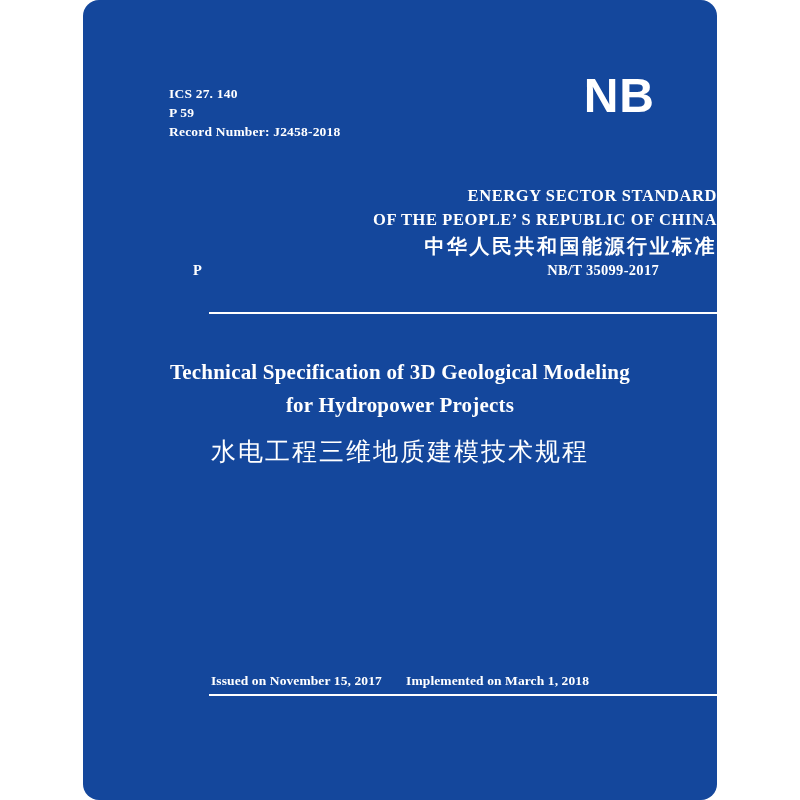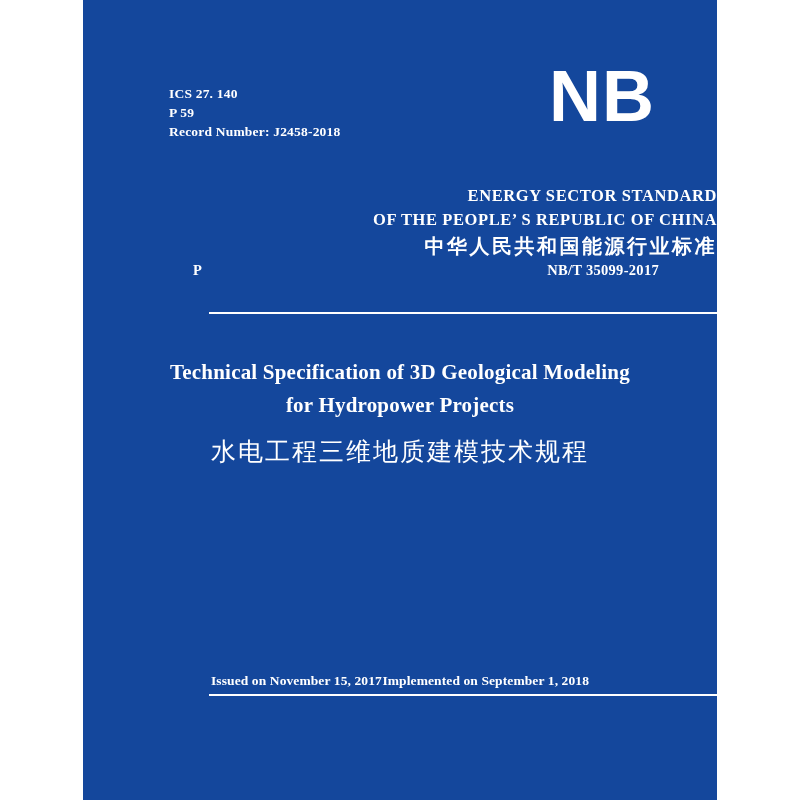--- a/index.html
+++ b/index.html
@@ -21,20 +21,21 @@
   }
   .cover {
     position: absolute;
     left: 83px;
     top: 0px;
     width: 634px;
     height: 800px;
     background: #14479c;
     color: #ffffff;
     box-sizing: border-box;
+    border-radius: 16px;
   }
 
   
   .meta {
     position: absolute;
     left: 86px;
     top: 84px;
     font-family: "Liberation Serif", serif;
     font-weight: bold;
     font-size: 13.5px;
@@ -42,21 +43,21 @@
     letter-spacing: 0.2px;
   }
   .meta div { white-space: nowrap; }
 
   .nb-logo {
     position: absolute;
     right: 62px;
     top: 60px;
     font-family: "Liberation Sans", sans-serif;
     font-weight: bold;
-    font-size: 72px;
+    font-size: 48px;
     line-height: 72px;
     letter-spacing: 1px;
   }
 
   
   .std-title {
     position: absolute;
     left: 0;
     right: 0;
     top: 184px;
@@ -180,20 +181,20 @@
     <div class="rule rule-top"></div>
 
     <div class="main-title">
       <div class="en">Technical Specification of 3D Geological Modeling</div>
       <div class="en">for Hydropower Projects</div>
       <div class="zh">水电工程三维地质建模技术规程</div>
     </div>
 
     <div class="dates">
       <span>Issued on November 15, 2017</span>
-      <span>Implemented on September 1, 2018</span>
+      <span>Implemented on March 1, 2018</span>
     </div>
 
     <div class="rule rule-bottom"></div>
 
 
   </div>
 </div>
 
 </body></html>

